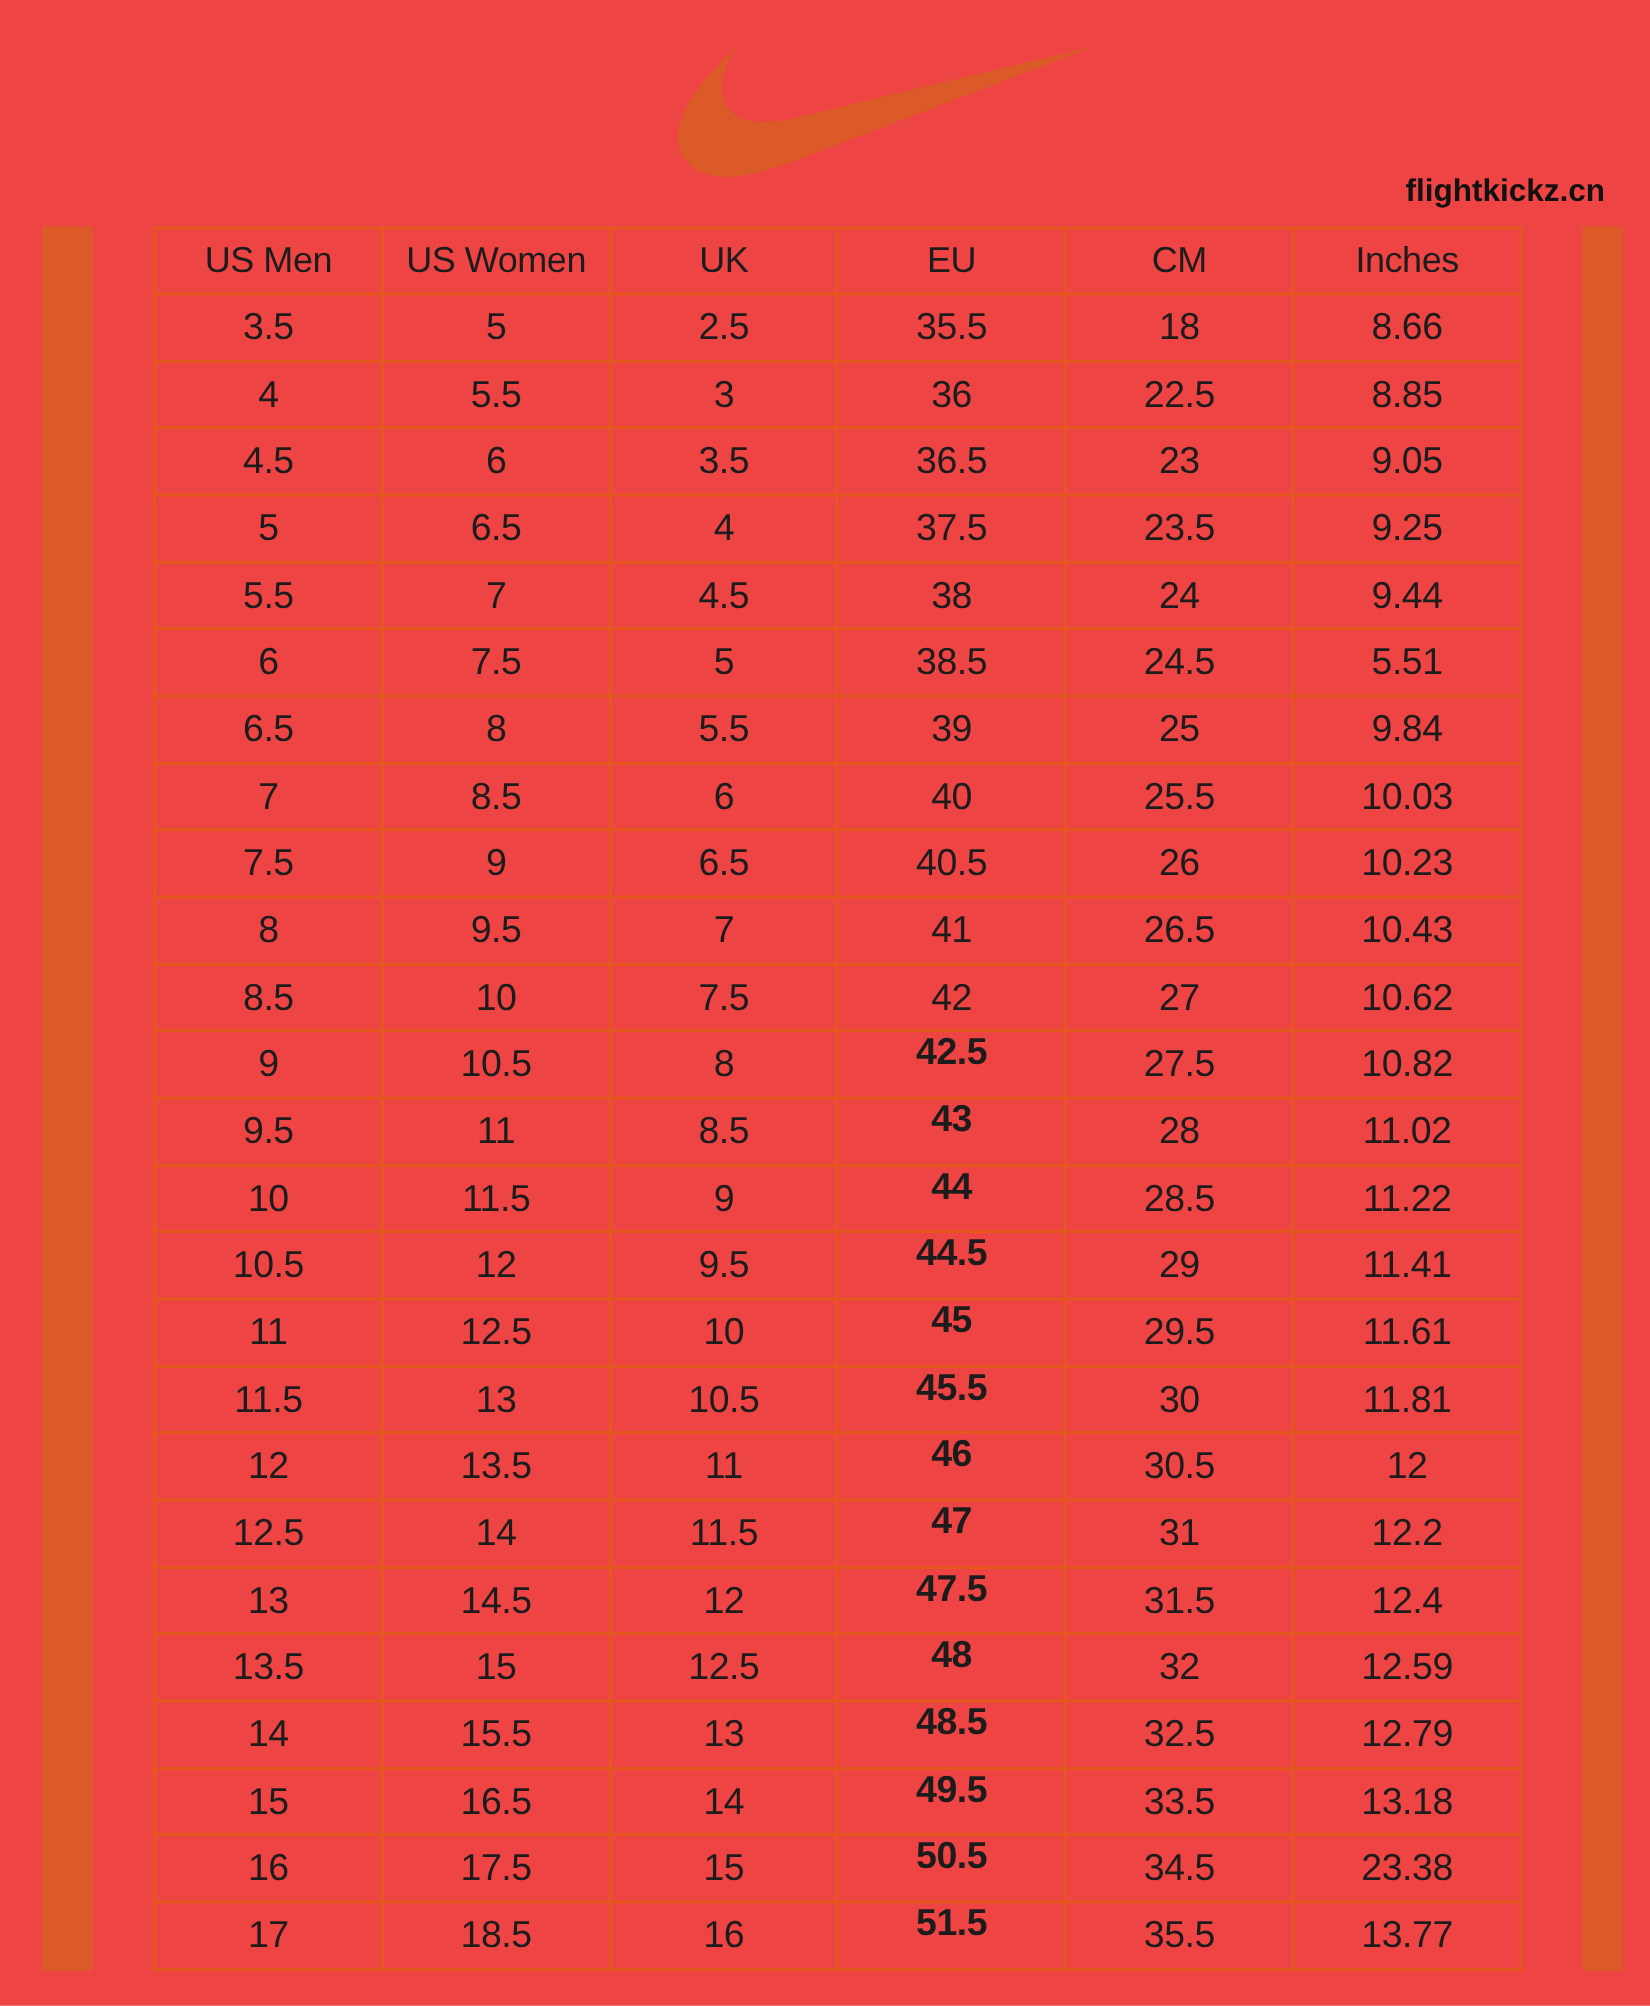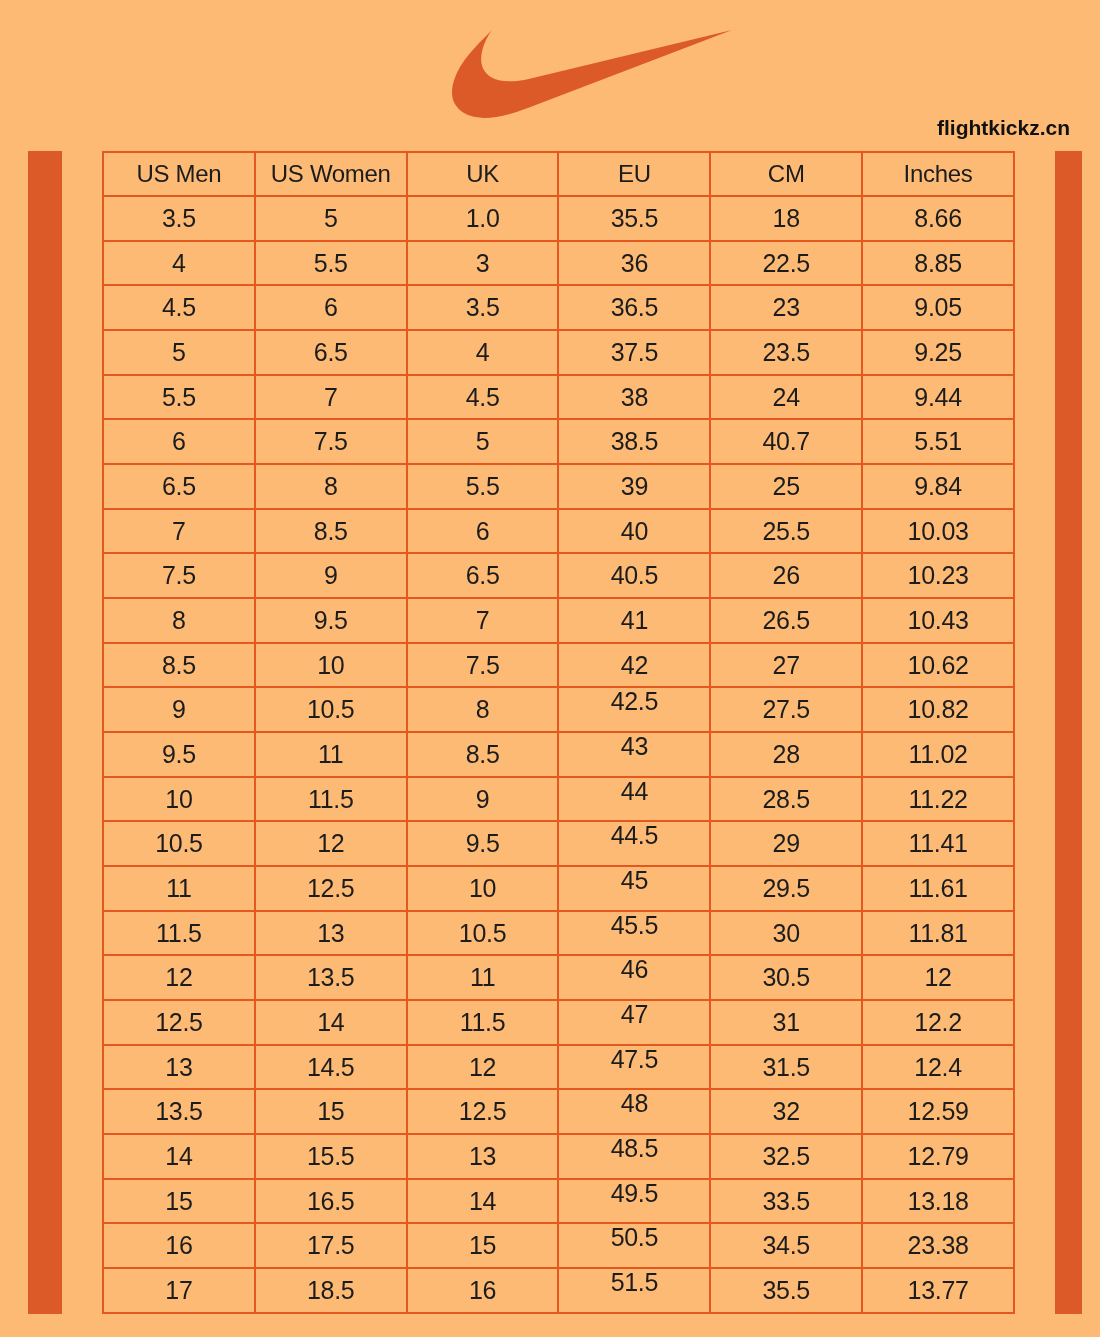--- a/index.html
+++ b/index.html
@@ -6,21 +6,21 @@
     --accent:#DC5A28;
     --line:#E4571F;
     --text:#1C1C1C;
   }
   *{box-sizing:border-box;}
   body{margin:0;background:#ffffff;}
   .screen{
     position:relative;
     width:1100px;
     height:1337px;
-    background:#fdba74;
+    background:#ef4444;
     font-family:"Liberation Sans", sans-serif;
     overflow:hidden;
   }
   .logo{
     position:absolute;
     left:452px;
     top:28px;
     color:var(--accent);
   }
   .watermark{
@@ -63,20 +63,21 @@
     font-family:"Liberation Sans", sans-serif;
   }
   th{
     height:44px;
     font-size:24px;
   }
   td.raised{
     vertical-align:top;
     padding-top:0;
     line-height:1.1;
+    font-weight:bold;
   }
 </style>
 </head>
 <body>
 
 <div class="screen">
 
   <svg class="logo" width="280" height="92" viewBox="0 7.6 24 8.8" preserveAspectRatio="none" fill="currentColor" aria-hidden="true">
     <path d="M24 7.8L6.442 15.276c-1.456.616-2.679.925-3.668.925-1.12 0-1.933-.392-2.437-1.177-.317-.504-.41-1.143-.28-1.918.13-.775.476-1.6 1.036-2.478.467-.71 1.232-1.643 2.297-2.8a6.122 6.122 0 0 0-.784 1.848c-.28 1.195-.028 2.072.756 2.632.373.261.886.392 1.54.392.522 0 1.11-.084 1.764-.252L24 7.8z"></path>
   </svg>
@@ -93,21 +94,21 @@
             <th>UK</th>
             <th>EU</th>
             <th>CM</th>
             <th>Inches</th>
           </tr>
       </thead>
       <tbody>
           <tr>
             <td>3.5</td>
             <td>5</td>
-            <td>1.0</td>
+            <td>2.5</td>
             <td>35.5</td>
             <td>18</td>
             <td>8.66</td>
           </tr>
           <tr>
             <td>4</td>
             <td>5.5</td>
             <td>3</td>
             <td>36</td>
             <td>22.5</td>
@@ -135,21 +136,21 @@
             <td>4.5</td>
             <td>38</td>
             <td>24</td>
             <td>9.44</td>
           </tr>
           <tr>
             <td>6</td>
             <td>7.5</td>
             <td>5</td>
             <td>38.5</td>
-            <td>40.7</td>
+            <td>24.5</td>
             <td>5.51</td>
           </tr>
           <tr>
             <td>6.5</td>
             <td>8</td>
             <td>5.5</td>
             <td>39</td>
             <td>25</td>
             <td>9.84</td>
           </tr>

